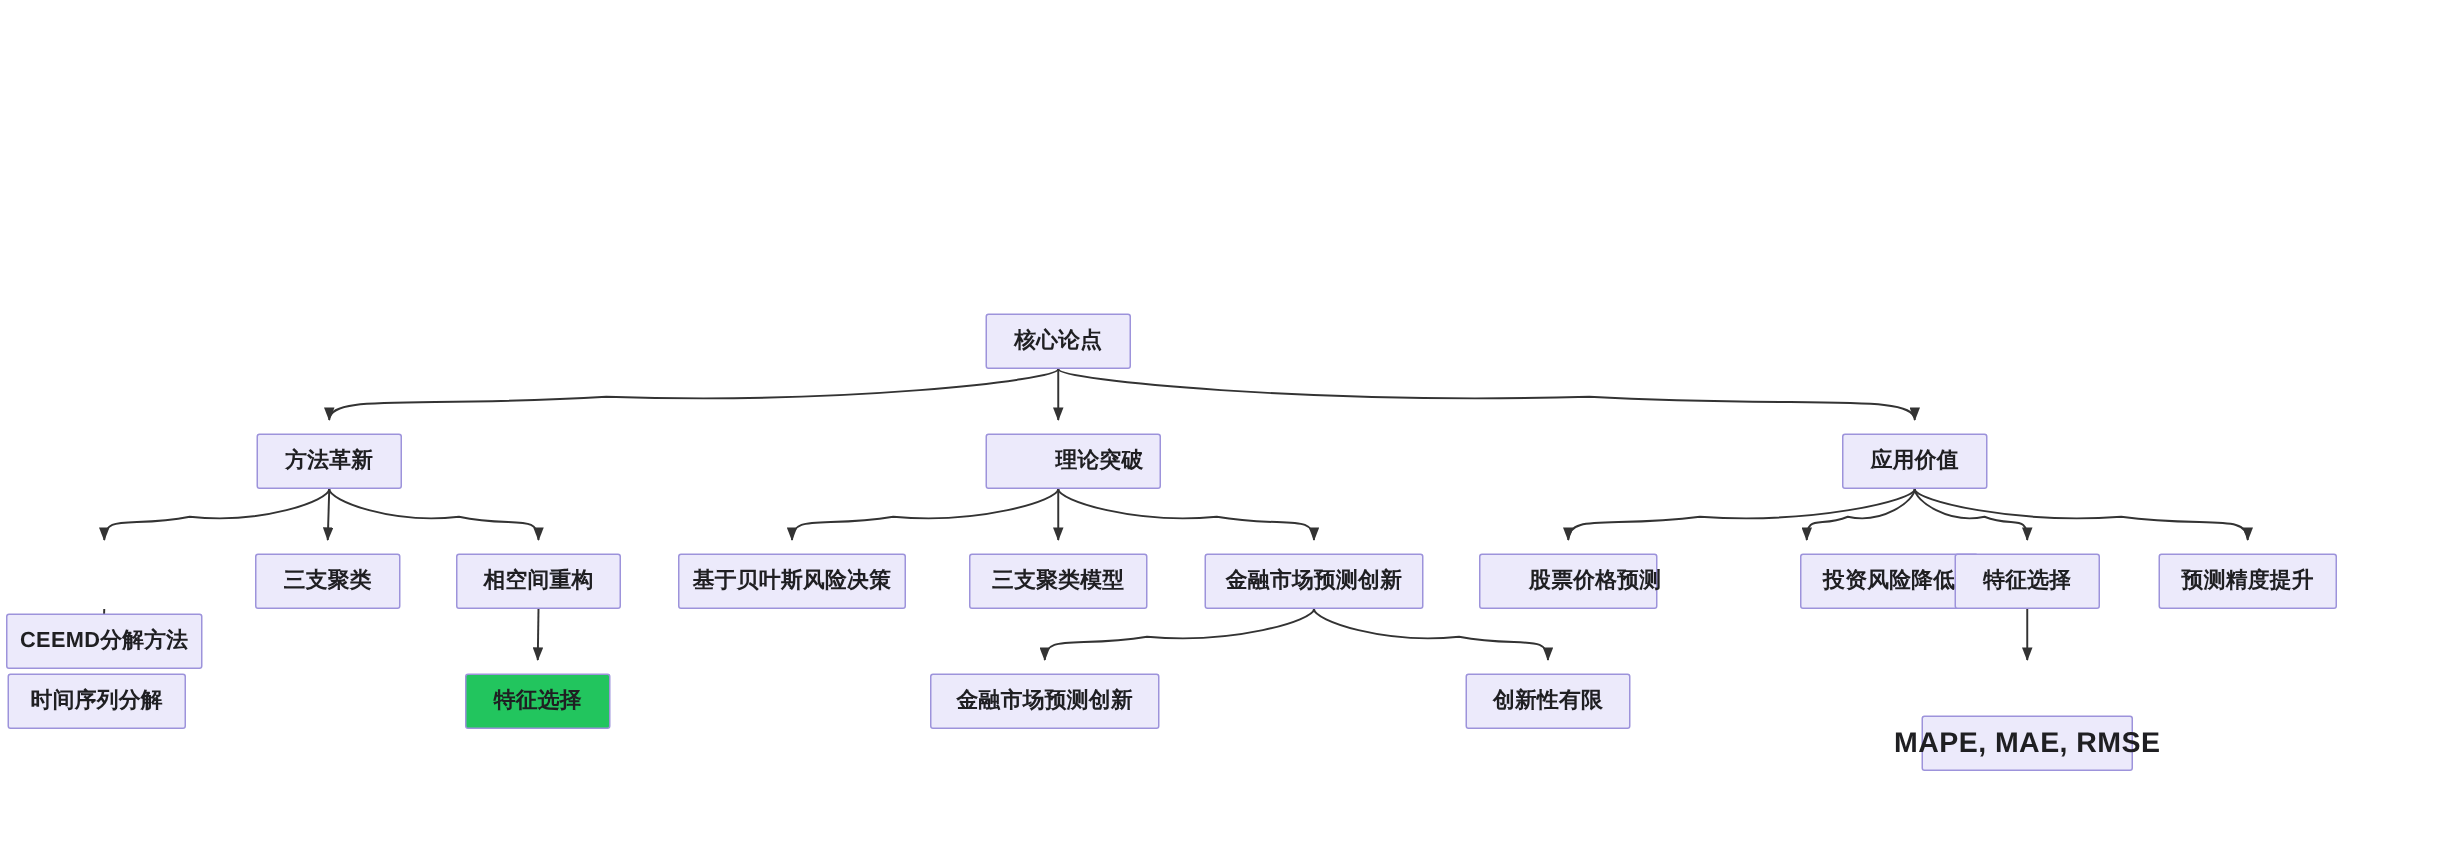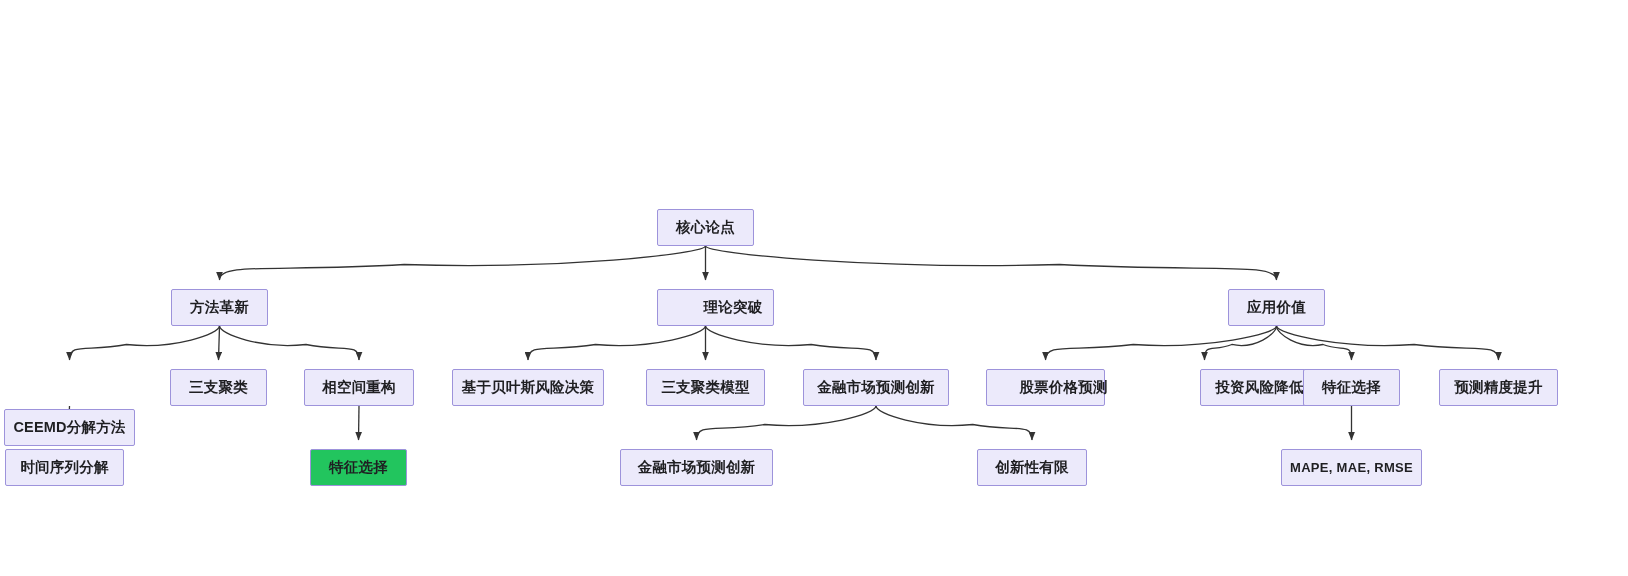--- a/index.html
+++ b/index.html
@@ -38,22 +38,23 @@
     letter-spacing: 0.2px;
     white-space: nowrap;
     z-index: 2;
     font-weight: bold;
   }
   .node .label {
     display: block;
     padding: 0 2px;
   }
   .node-latin {
-    font-size: 13px;
+    font-size: 19px;
     letter-spacing: 0.3px;
+    margin-top: 28px;
   }
 </style>
 </head>
 <body>
 
 <div id="canvas">
   <svg id="edges" viewBox="0 0 1628 576">
     <defs>
       <marker id="arrowhead" markerWidth="9" markerHeight="7" refX="8.4" refY="3.5" orient="auto" markerUnits="userSpaceOnUse">
         <polygon points="0 0, 9 3.5, 0 7" fill="#333333"></polygon>

